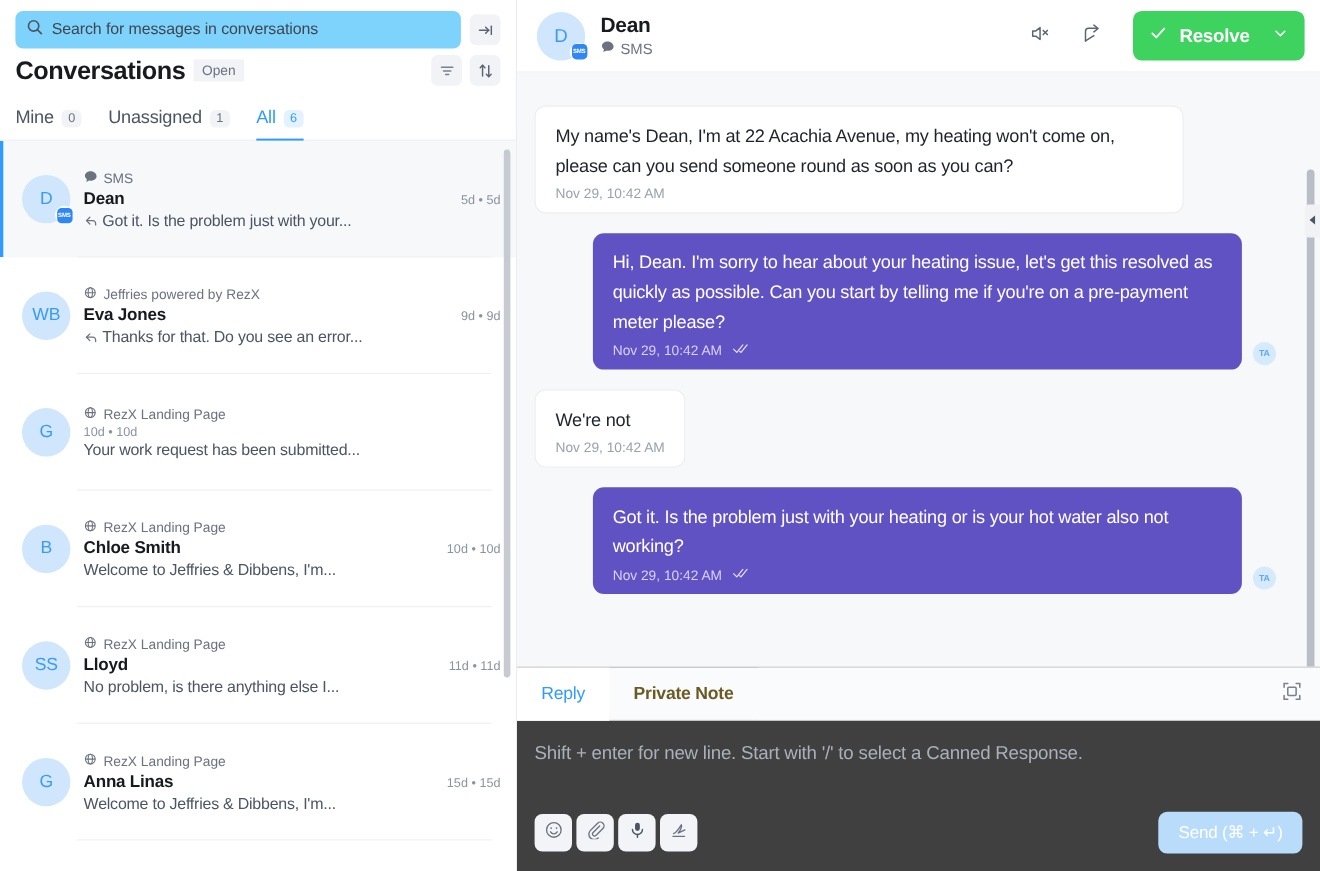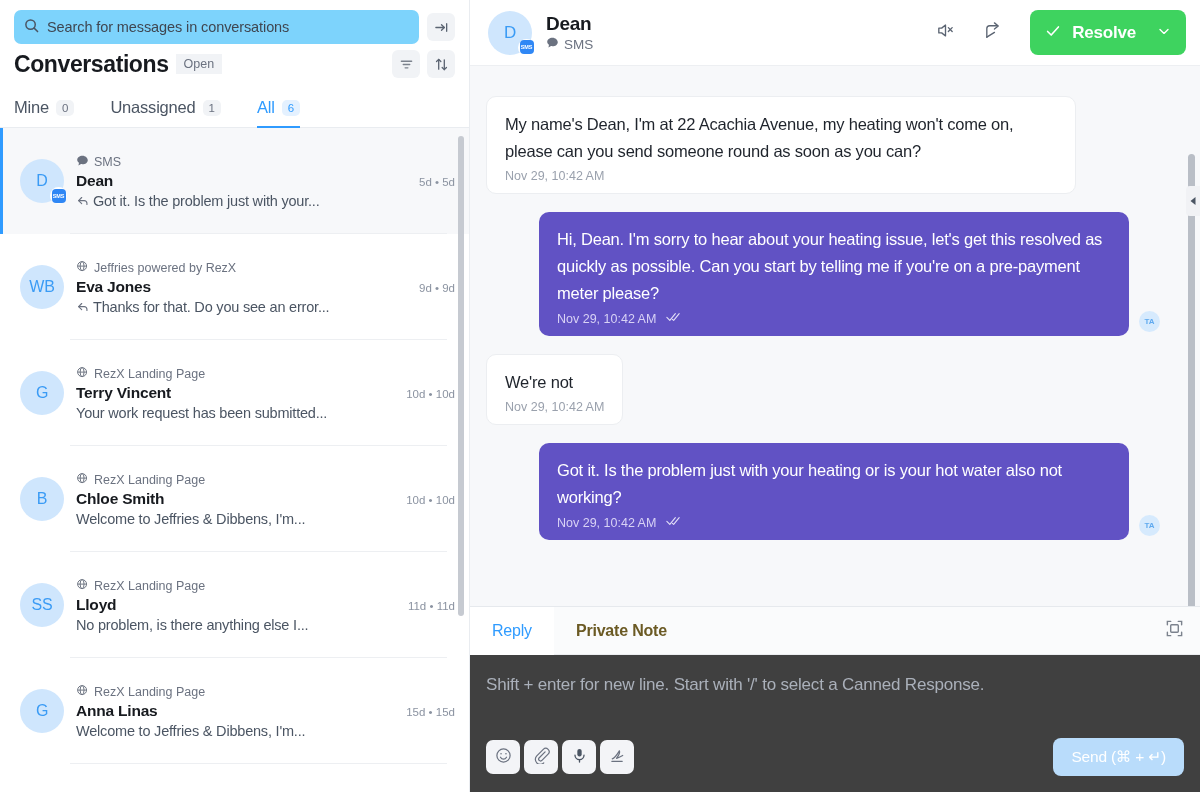--- a/index.html
+++ b/index.html
@@ -52,21 +52,21 @@
     letter-spacing: -0.4px;
   }
   .open-pill {
     background: #f1f3f6; color: #6b7280;
     font-size: 12.5px; border-radius: 0;
     padding: 3px 8px;
   }
   .head-spacer { flex: 1; }
 
   .tabs {
-    display: flex; align-items: flex-end; gap: 36px;
+    display: flex; align-items: flex-end; gap: 24px;
     padding: 4px 14px 0 14px;
     border-bottom: 1px solid #e9ecf0;
     height: 44px;
   }
   .tab {
     display: flex; align-items: center; gap: 7px;
     padding-bottom: 9px;
     border-bottom: 2px solid transparent;
     margin-bottom: -1px;
   }
@@ -424,21 +424,20 @@
             <span>
               <svg width="13" height="13" viewBox="0 0 16 16" fill="none" stroke="#6b7280" stroke-width="1.2">
                   <circle cx="7.5" cy="7.5" r="5.5"></circle>
                   <ellipse cx="7.5" cy="7.5" rx="2.4" ry="5.5"></ellipse>
                   <line x1="2" y1="7.5" x2="13" y2="7.5"></line>
                 </svg>
             </span>
             <span>RezX Landing Page</span>
           </div>
           <div class="conv-nameline">
-            <span class="conv-name">Terry Vincent</span>
             <span class="conv-time">10d • 10d</span>
           </div>
           <div class="conv-preview">
             <span>Your work request has been submitted...</span>
           </div>
         </div>
         <div class="divider"></div>
       </div>
 
       <div class="conv-item">

